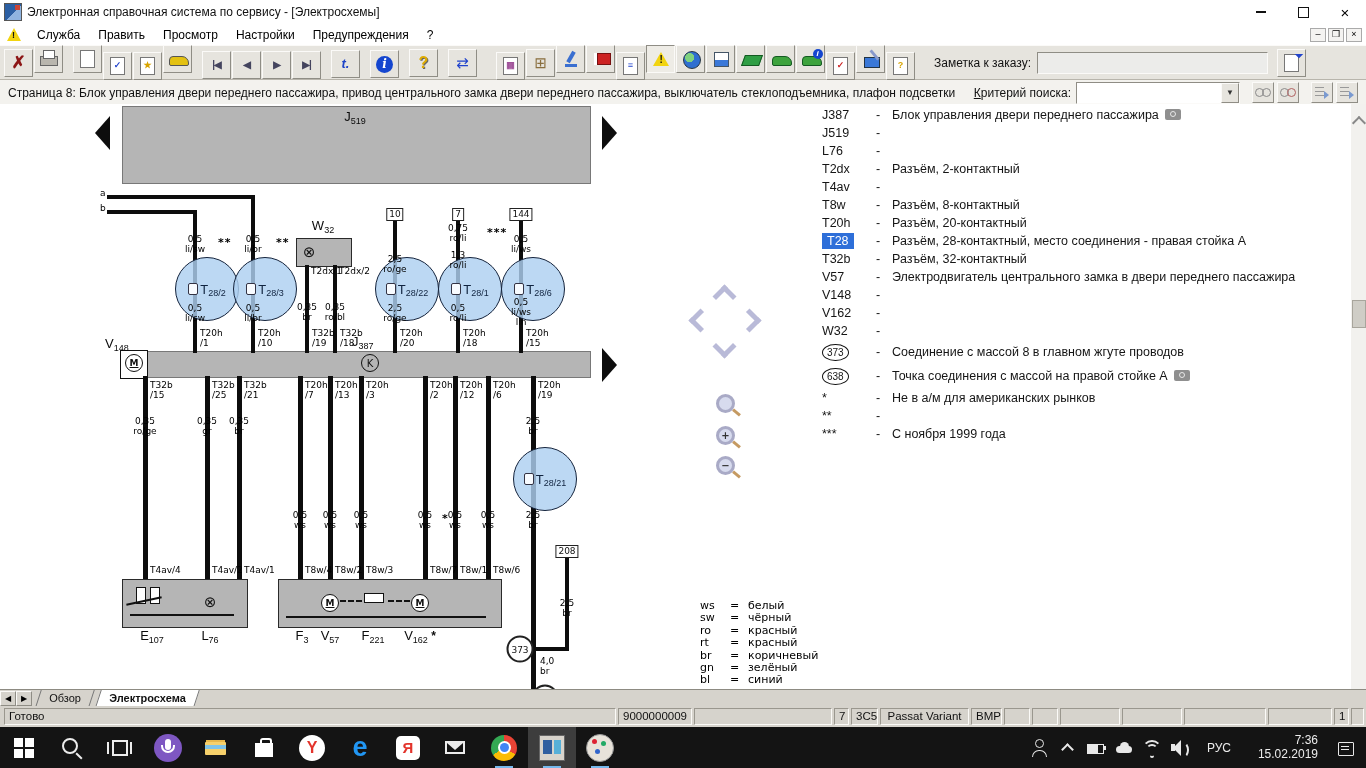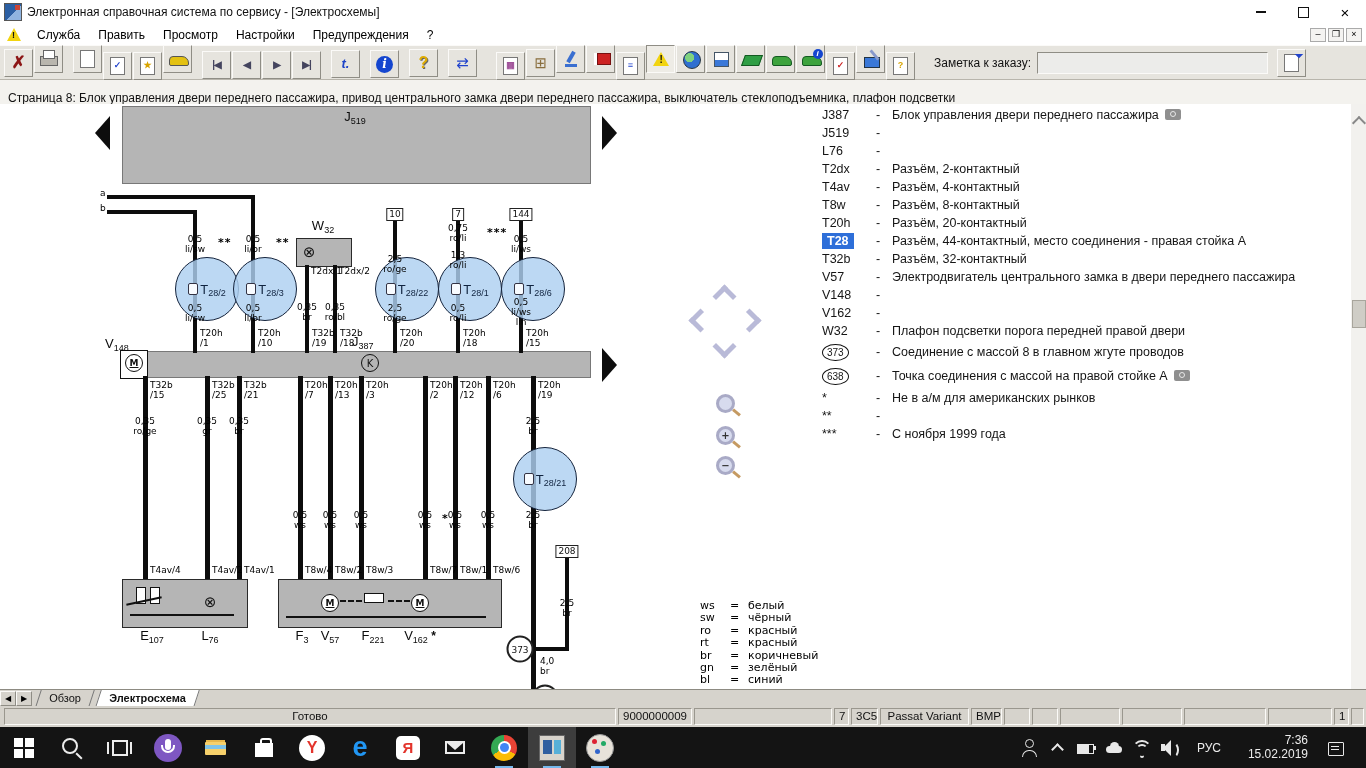--- a/index.html
+++ b/index.html
@@ -53,21 +53,21 @@
   .tb.g-erase .tbi::before{content:"";position:absolute;width:16px;height:9px;background:#2f9e44;border:1px solid #145a22;transform:skewX(-20deg);top:5px;left:2px}
   .tb.g-gcar .tbi::before{content:"";position:absolute;width:18px;height:8px;background:#3da33d;border:1px solid #145a22;border-radius:4px 7px 2px 2px;top:6px;left:1px}
   .tb.g-icar .tbi::after{content:"i";position:absolute;right:-2px;top:-1px;width:10px;height:10px;background:#1546cf;color:#fff;border-radius:50%;font-size:8px;font-style:italic;font-weight:bold;display:flex;align-items:center;justify-content:center}
   .tb.g-tools .tbi::before{content:"";position:absolute;width:14px;height:9px;background:#3a78d8;border:1px solid #234;top:7px;left:3px}
   .tb.g-tools .tbi::after{content:"";position:absolute;width:3px;height:12px;background:#8899cc;transform:rotate(-40deg);top:-1px;left:12px}
   .tb.g-note .tbi{background:#fff;border:1px solid #777;width:13px;height:16px}
   .tb.g-note .tbi::after{content:"";position:absolute;right:-4px;top:-4px;width:0;height:0;border-left:6px solid transparent;border-bottom:6px solid #2244cc;transform:rotate(45deg)}
   .tblabel{font-size:12px;margin:0 6px 0 18px}
   .notein{width:225px;height:18px;border:1px solid;border-color:#8f8d85 #fbfaf8 #fbfaf8 #8f8d85;background:#ececea;font-family:inherit}
   
-  .pagebar{height:25px;background:#f3f2ee;border-bottom:1px solid #85837a;display:flex;align-items:flex-end;padding:0 8px;font-size:12px}
+  .pagebar{height:25px;background:#f3f2ee;border-bottom:1px solid #85837a;display:flex;align-items:center;padding:0 8px;font-size:12px}
   .pgtitle{white-space:nowrap;overflow:hidden}
   .pgright{margin-left:auto;display:flex;align-items:center}
   .acc{display:inline-block;margin-right:5px}
   .acc::first-letter{text-decoration:underline}
   .combo{display:inline-flex;border:1px solid;border-color:#8f8d85 #fbfaf8 #fbfaf8 #8f8d85;background:#fff;height:20px}
   .combo input{width:138px;border:none;outline:none;font-family:inherit;font-size:12px;padding:0 3px;background:#fff}
   .cbtn{width:18px;background:#e6e4de;border:1px solid;border-color:#fbfaf8 #8f8d85 #8f8d85 #fbfaf8;font-size:8px;color:#333;padding:0}
   .pgb{width:22px;height:21px;margin-left:3px;background:#e6e4de;border:1px solid;border-color:#fbfaf8 #8f8d85 #8f8d85 #fbfaf8;position:relative;padding:0}
   .pgb.gap{margin-left:12px}
   .g-binoc::before{content:"";position:absolute;width:7px;height:7px;border:1.5px solid #8a8a8a;border-radius:50%;left:2px;top:5px}
@@ -111,21 +111,21 @@
   .chev{position:absolute;width:12px;height:12px;border-top:5px solid #b9bad8;border-left:5px solid #b9bad8}
   .mag{position:absolute;width:13px;height:13px;border:3px solid #a9aac6;border-radius:50%;background:#d7dbee}
   .mag::after{content:"";position:absolute;width:9px;height:3px;background:#c59a62;right:-9px;bottom:-4px;transform:rotate(40deg)}
   .mag i{position:absolute;inset:0;display:flex;align-items:center;justify-content:center;font:bold 10px "DejaVu Sans",sans-serif;font-style:normal;color:#333}
   
   .legend{position:absolute;left:822px;top:2px;width:528px;font-size:12.5px;color:#151515}
   .lrow{display:flex;align-items:flex-start;line-height:18px}
   .lrow.circ{line-height:22px;margin:1px 0}
   .lcode{width:54px;flex:none}
   .lcodein{font-size:12.5px}
-  .lrow.hl .lcodein{background:#2e6fd9;color:#fff;font-weight:bold;padding:1px 5px}
+  .lrow.hl .lcodein{background:#2e6fd9;color:#fff;font-weight:normal;padding:1px 5px}
   .lrow.circ .lcodein{border:1.5px solid #111;border-radius:50%;padding:2px 4px;font-size:10px}
   .ldash{width:16px;flex:none}
   .ldesc{flex:1}
   .cam{display:none;width:16px;height:11px;background:#8f8f8f;border-radius:2px;margin-left:6px;position:relative;top:1px}
   .cam::before{content:"";position:absolute;left:5px;top:2px;width:4px;height:4px;border:1.5px solid #e8e8e8;border-radius:50%}
   .lrow.camera .cam{display:inline-block}
   
   .wcolors{position:absolute;left:700px;top:496px;font:11px "DejaVu Sans",sans-serif;line-height:12.4px;color:#000}
   .wrow{display:flex}
   .wcode{width:30px}.weq{width:18px}
@@ -136,21 +136,21 @@
   
   .tabbar{position:absolute;left:0;top:689px;width:1366px;height:17px;background:#d6d3cc;border-top:1px solid #8d8b82;display:flex;align-items:flex-start}
   .tnav{width:16px;height:15px;background:#d6d3cc;border:1px solid;border-color:#fbfaf8 #8f8d85 #8f8d85 #fbfaf8;font-size:8px;line-height:1;padding:0;margin-top:1px}
   .tab{height:16px;padding:0 10px;margin-left:6px;background:#d6d3cc;border:1px solid #777;border-top:none;transform:skewX(-18deg);display:flex;align-items:center}
   .tab span{transform:skewX(18deg);font-size:11px;white-space:nowrap}
   .tab.active{background:#fff}
   .tab.active span{font-weight:bold}
   
   .statusbar{position:absolute;left:0;top:706px;width:1366px;height:21px;background:#d6d3cc;display:flex;align-items:center;padding:0 2px;box-sizing:border-box;font-size:11.5px}
   .sp{height:17px;border:1px solid;border-color:#9a978e #fbfaf7 #fbfaf7 #9a978e;margin-left:2px;padding:1px 4px;box-sizing:border-box;overflow:hidden;white-space:nowrap;text-align:center;flex:none}
-  .sp.ready{flex:1;text-align:center}
+  .sp.ready{flex:1;text-align:left}
   
   .taskbar{position:absolute;left:0;top:727px;width:1366px;height:41px;background:#141414;display:flex;align-items:stretch}
   .tk{width:48px;border:none;background:transparent;position:relative;display:flex;align-items:center;justify-content:center;padding:0}
   .tk.run::after{content:"";position:absolute;bottom:0;left:15px;right:15px;height:2px;background:#76b9ed}
   .tk.active{background:#3d3d3d}
   .tki{position:relative;width:26px;height:26px;display:flex;align-items:center;justify-content:center}
   .i-start .tki::before{content:"";position:absolute;left:3px;top:3px;width:9px;height:9px;background:#fff;box-shadow:11px 0 0 #fff,0 11px 0 #fff,11px 11px 0 #fff}
   .i-search .tki::before{content:"";position:absolute;width:12px;height:12px;border:2px solid #ececec;border-radius:50%;top:3px;left:3px}
   .i-search .tki::after{content:"";position:absolute;width:8px;height:2px;background:#ececec;transform:rotate(45deg);bottom:4px;right:2px}
   .i-taskview .tki::before{content:"";position:absolute;width:12px;height:12px;border:2px solid #ececec;left:5px;top:5px}
@@ -171,21 +171,21 @@
   .i-mail .tki::before{content:"";position:absolute;left:2px;top:6px;width:20px;height:13px;border:2px solid #ececec;box-sizing:border-box}
   .i-mail .tki::after{content:"";position:absolute;left:4px;top:8px;width:0;height:0;border-left:8px solid transparent;border-right:8px solid transparent;border-top:7px solid #ececec}
   .i-chrome .tki{width:26px;height:26px;border-radius:50%;background:conic-gradient(#ea4335 0 33%,#fbbc05 0 66%,#34a853 0 100%)}
   .i-chrome .tki::before{content:"";position:absolute;width:13px;height:13px;border-radius:50%;background:#fff;left:6.5px;top:6.5px}
   .i-chrome .tki::after{content:"";position:absolute;width:9px;height:9px;border-radius:50%;background:#4285f4;left:8.5px;top:8.5px}
   .i-elsa .tki{background:#d8d4cc;border:1px solid #666;width:24px;height:24px}
   .i-elsa .tki::before{content:"";position:absolute;left:3px;top:4px;width:9px;height:14px;background:#2f5fa0}
   .i-elsa .tki::after{content:"";position:absolute;right:3px;top:4px;width:7px;height:14px;background:#57b0d8}
   .i-paint .tki{width:26px;height:26px;border-radius:50%;background:#e8e3da;border:1px solid #999}
   .i-paint .tki::before{content:"";position:absolute;width:5px;height:5px;border-radius:50%;background:#d23;box-shadow:9px 2px 0 #2a6,3px 10px 0 #36c;left:5px;top:4px}
-  .tray{margin-left:auto;display:flex;align-items:center;padding-right:16px}
+  .tray{margin-left:auto;display:flex;align-items:center;padding-right:6px}
   .trayicon{position:relative;width:22px;height:24px;margin:0 3px;display:flex;align-items:center;justify-content:center;color:#e8e8e8;background:transparent;border:none;padding:0}
   .i-people::before{content:"";position:absolute;width:7px;height:7px;border:1.5px solid #e8e8e8;border-radius:50%;top:3px;left:6px}
   .i-people::after{content:"";position:absolute;width:13px;height:6px;border:1.5px solid #e8e8e8;border-bottom:none;border-radius:7px 7px 0 0;bottom:3px;left:3px}
   .i-chevup::before{content:"";position:absolute;width:7px;height:7px;border-top:2px solid #e8e8e8;border-left:2px solid #e8e8e8;transform:rotate(45deg);top:9px;left:6px}
   .i-batt::before{content:"";position:absolute;width:15px;height:8px;border:1.5px solid #e8e8e8;top:8px;left:2px;background:linear-gradient(90deg,#e8e8e8 0 70%,transparent 70%)}
   .i-batt::after{content:"";position:absolute;width:2px;height:4px;background:#e8e8e8;top:10px;right:1px}
   .i-cloud::before{content:"";position:absolute;width:16px;height:7px;background:#e8e8e8;border-radius:7px;bottom:7px;left:3px}
   .i-cloud::after{content:"";position:absolute;width:9px;height:9px;background:#e8e8e8;border-radius:50%;top:6px;left:7px}
   .i-wifi::before{content:"";position:absolute;width:16px;height:16px;border:2px solid transparent;border-top-color:#e8e8e8;border-radius:50%;top:4px;left:1px}
   .i-wifi::after{content:"";position:absolute;width:8px;height:8px;border:2px solid transparent;border-top-color:#e8e8e8;border-radius:50%;top:8px;left:5px;box-shadow:0 6px 0 -4px #e8e8e8}
@@ -284,20 +284,31 @@
       </button></span>
   <span class="tblabel">Заметка к заказу:</span>
   <input class="notein" value="" style="">
   <button class="tb g-note gap">
       <span class="tbi"></span>
     </button>
 </div>
 
 <div class="pagebar">
   <span class="pgtitle">Страница 8: Блок управления двери переднего пассажира, привод центрального замка двери переднего пассажира, выключатель стеклоподъемника, плафон подсветки</span>
+  <span class="pgright">
+    <span class="acc">Критерий поиска:</span>
+    <span class="combo">
+      <input value="" style="">
+      <button class="cbtn">▼</button>
+    </span>
+    <button class="pgb g-binoc gap"></button>
+    <button class="pgb g-binoc dn"></button>
+    <button class="pgb g-listarr gap"></button>
+    <button class="pgb g-listarr"></button>
+  </span>
 </div>
 
 <div class="main">
 
   <div class="diagram">
     <span>
       
     <div class="shape gblock" style="left: 32px; top: 2px; width: 467px; height: 76px;"></div><div class="shape gblock" style="left: 32px; top: 247px; width: 467px; height: 25px;"></div><div class="shape gblock brd" style="left: 206px; top: 134px; width: 54px; height: 27px;"></div><div class="shape gblock brd" style="left: 32px; top: 475px; width: 124px; height: 47px;"></div><div class="shape gblock brd" style="left: 188px; top: 475px; width: 222px; height: 47px;"></div><div class="shape wbox" style="left: 30px; top: 246px; width: 26px; height: 27px;"></div><div class="shape wire" style="left: 17px; top: 91px; width: 148px; height: 4px;"></div><div class="shape wire" style="left: 17px; top: 106px; width: 90px; height: 4px;"></div><div class="shape wire" style="left: 103px; top: 106px; width: 4px; height: 143px;"></div><div class="shape wire" style="left: 161px; top: 91px; width: 4px; height: 158px;"></div><div class="shape wire" style="left: 215px; top: 161px; width: 4px; height: 88px;"></div><div class="shape wire" style="left: 243px; top: 161px; width: 4px; height: 88px;"></div><div class="shape wire" style="left: 303px; top: 117px; width: 4px; height: 132px;"></div><div class="shape wire" style="left: 366px; top: 117px; width: 4px; height: 132px;"></div><div class="shape wire" style="left: 429px; top: 117px; width: 4px; height: 132px;"></div><div class="shape wire" style="left: 53px; top: 272px; width: 5px; height: 203px;"></div><div class="shape wire" style="left: 115px; top: 272px; width: 5px; height: 203px;"></div><div class="shape wire" style="left: 147px; top: 272px; width: 5px; height: 203px;"></div><div class="shape wire" style="left: 208px; top: 272px; width: 5px; height: 203px;"></div><div class="shape wire" style="left: 238px; top: 272px; width: 5px; height: 203px;"></div><div class="shape wire" style="left: 269px; top: 272px; width: 5px; height: 203px;"></div><div class="shape wire" style="left: 333px; top: 272px; width: 5px; height: 203px;"></div><div class="shape wire" style="left: 363px; top: 272px; width: 5px; height: 203px;"></div><div class="shape wire" style="left: 396px; top: 272px; width: 5px; height: 203px;"></div><div class="shape wire" style="left: 441px; top: 272px; width: 5px; height: 313px;"></div><div class="shape wire" style="left: 475px; top: 452px; width: 4px; height: 95px;"></div><div class="shape wire" style="left: 443px; top: 543px; width: 36px; height: 4px;"></div><div class="shape res" style="left: 46px; top: 483px; width: 8px; height: 15px;"></div><div class="shape res" style="left: 60px; top: 483px; width: 8px; height: 15px;"></div><div class="shape thin diag" style="left: 36px; top: 496px; width: 36px; height: 2px;"></div><div class="shape thin" style="left: 40px; top: 510px; width: 104px; height: 2px;"></div><div class="shape thin" style="left: 196px; top: 512px; width: 200px; height: 2px;"></div><div class="shape res" style="left: 274px; top: 489px; width: 18px; height: 8px;"></div><div class="shape dashln" style="left: 250px; top: 496px; width: 22px; height: 2px;"></div><div class="shape dashln" style="left: 298px; top: 496px; width: 22px; height: 2px;"></div></span>
     <span>
       
@@ -424,39 +435,38 @@
 
       <div class="lrow">
         <span class="lcode"><span class="lcodein">T2dx</span></span>
         <span class="ldash">-</span>
         <span class="ldesc"><span>Разъём, 2-контактный</span></span>
       </div>
 
       <div class="lrow">
         <span class="lcode"><span class="lcodein">T4av</span></span>
         <span class="ldash">-</span>
-        <span class="ldesc"><span>Разъём, 4-контактный</span></span>
       </div>
 
       <div class="lrow">
         <span class="lcode"><span class="lcodein">T8w</span></span>
         <span class="ldash">-</span>
         <span class="ldesc"><span>Разъём, 8-контактный</span></span>
       </div>
 
       <div class="lrow">
         <span class="lcode"><span class="lcodein">T20h</span></span>
         <span class="ldash">-</span>
         <span class="ldesc"><span>Разъём, 20-контактный</span></span>
       </div>
 
       <div class="lrow hl">
         <span class="lcode"><span class="lcodein">T28</span></span>
         <span class="ldash">-</span>
-        <span class="ldesc"><span>Разъём, 44-контактный, место соединения - правая стойка A</span></span>
+        <span class="ldesc"><span>Разъём, 28-контактный, место соединения - правая стойка A</span></span>
       </div>
 
       <div class="lrow">
         <span class="lcode"><span class="lcodein">T32b</span></span>
         <span class="ldash">-</span>
         <span class="ldesc"><span>Разъём, 32-контактный</span></span>
       </div>
 
       <div class="lrow">
         <span class="lcode"><span class="lcodein">V57</span></span>
@@ -470,21 +480,20 @@
       </div>
 
       <div class="lrow">
         <span class="lcode"><span class="lcodein">V162</span></span>
         <span class="ldash">-</span>
       </div>
 
       <div class="lrow">
         <span class="lcode"><span class="lcodein">W32</span></span>
         <span class="ldash">-</span>
-        <span class="ldesc"><span>Плафон подсветки порога передней правой двери</span></span>
       </div>
 
       <div class="lrow circ">
         <span class="lcode"><span class="lcodein">373</span></span>
         <span class="ldash">-</span>
         <span class="ldesc"><span>Соединение с массой 8 в главном жгуте проводов</span></span>
       </div>
 
       <div class="lrow circ camera">
         <span class="lcode"><span class="lcodein">638</span></span>

